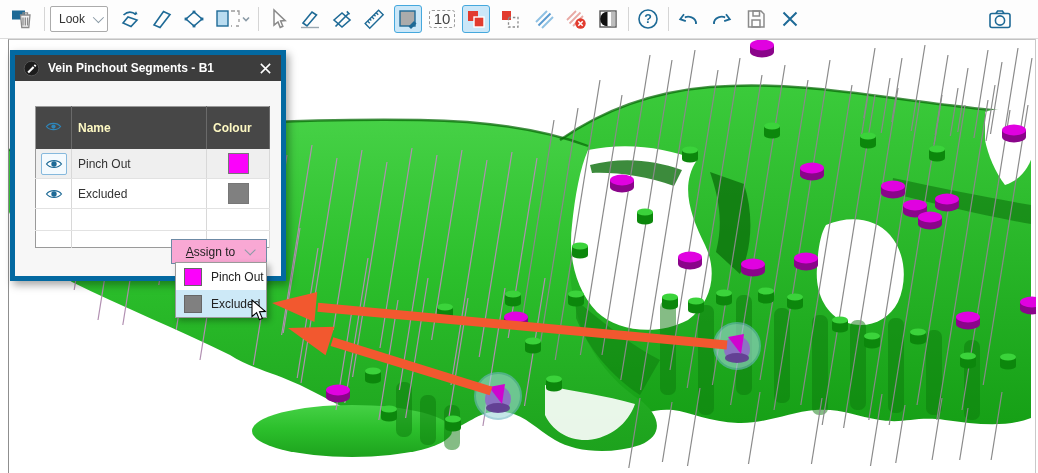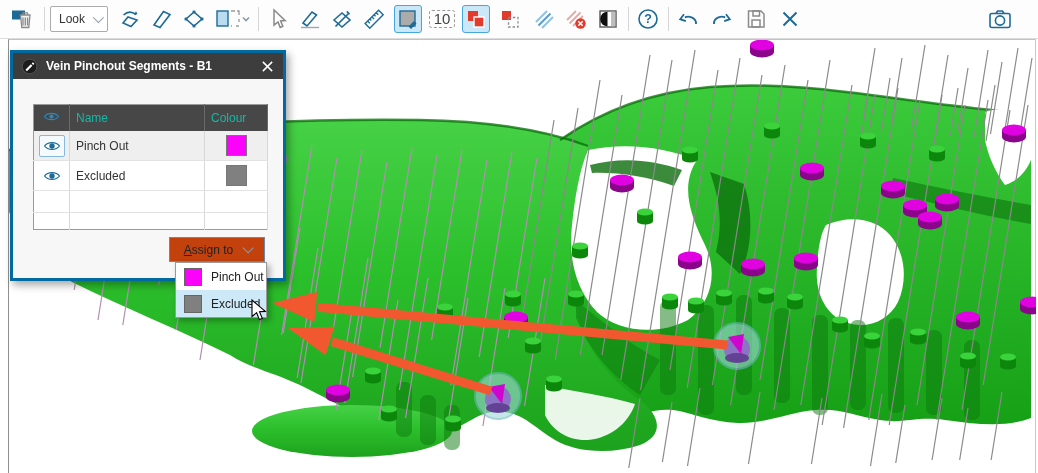--- a/index.html
+++ b/index.html
@@ -17,37 +17,37 @@
   .chev{width:7px;height:7px;border-right:1.6px solid #8a9aa6;border-bottom:1.6px solid #8a9aa6;transform:rotate(45deg) translateY(-2px);display:inline-block;}
   #interval-btn{font-size:15px;color:#444;}
   #interval-btn .intbox{border:1.4px dashed #9a9a9a;border-radius:3px;padding:3px 4px;line-height:10px;}
   #camera-btn{left:984px;width:32px;}
 
   
   #viewport{position:absolute;left:8px;top:39px;width:1028px;height:434px;border-left:1px solid #8f8f8f;border-top:1px solid #c2c2c2;border-right:1px solid #c9c9c9;background:#fff;box-sizing:border-box;z-index:1;}
   #scene{position:absolute;left:0;top:0;}
 
   
-  #dialog{position:absolute;left:10px;top:50px;width:276px;height:231px;background:#f7f7f7;border:3px solid #0369a1;box-shadow:3px 4px 8px rgba(0,0,0,.35);z-index:10;box-sizing:border-box;}
+  #dialog{position:absolute;left:10px;top:50px;width:276px;height:231px;background:#f7f7f7;border:5px solid #0369a1;box-shadow:3px 4px 8px rgba(0,0,0,.35);z-index:10;box-sizing:border-box;}
   #dialog-title{position:absolute;left:0;top:0;right:0;height:26px;background:#3d3d3d;color:#fff;display:flex;align-items:center;padding-left:8px;font-weight:bold;font-size:12px;}
   #dialog-title .ticon{margin-right:8px;display:flex;}
   #dialog-close{position:absolute;right:6px;top:4px;width:20px;height:18px;display:flex;align-items:center;justify-content:center;}
   #seg-table{position:absolute;left:20px;top:51px;width:235px;border:1px solid #9a9a9a;border-collapse:collapse;background:#fff;}
-  #seg-table th{background:#474747;color:#14b8a6;font-weight:normal;text-align:left;height:26px;padding:0 6px;border-right:1px solid #6a6a6a;}
+  #seg-table th{background:#474747;color:#fef9c3;font-weight:bold;text-align:left;height:42px;padding:0 6px;border-right:1px solid #6a6a6a;}
   #seg-table th.eye-col{width:35px;text-align:center;padding:0;}
   #seg-table th.colour-col{width:50px;}
   #seg-table td{height:29px;padding:0 6px;border-right:1px solid #d8d8d8;border-bottom:1px solid #e2e2e2;color:#333;}
   #seg-table tr.row-alt td{background:#efefef;}
   #seg-table td.eye-cell{text-align:center;padding:0;}
   .eye-wrap{display:inline-flex;align-items:center;justify-content:center;width:24px;height:20px;}
   .eye-wrap.focused{border:1px solid #86b9dd;border-radius:2px;background:#f4fafe;}
   .swatch{width:19px;height:19px;margin:0 auto;border:1px solid #777;}
   #seg-table tr.empty td{height:21px;}
   #seg-table tr.empty2 td{height:16px;border-bottom:none;}
-  #assign-btn{position:absolute;left:156px;top:184px;width:96px;height:25px;background:#c2410c;border:1px solid #6d8aa5;display:flex;align-items:center;justify-content:center;box-sizing:border-box;color:#222;}
+  #assign-btn{position:absolute;left:156px;top:184px;width:96px;height:25px;background:#f9a8d4;border:1px solid #6d8aa5;display:flex;align-items:center;justify-content:center;box-sizing:border-box;color:#222;}
   #assign-btn .chev{margin-left:9px;transform:rotate(45deg) translateY(-3px);}
   #assign-btn .mnem{text-decoration:underline;}
 
   
   #assign-menu{position:absolute;left:175px;top:262px;width:90px;background:#fff;border:1px solid #9a9a9a;box-shadow:3px 3px 6px rgba(0,0,0,.3);z-index:20;}
   .menu-item{height:27px;display:flex;align-items:center;padding-left:8px;color:#222;}
   .menu-item.hl{background:#cde9f7;}
   .menu-item .mswatch{width:16px;height:16px;border:1px solid #666;margin-right:9px;flex:0 0 auto;}
 
   #mouse-cursor{position:absolute;left:251px;top:299px;z-index:30;}

